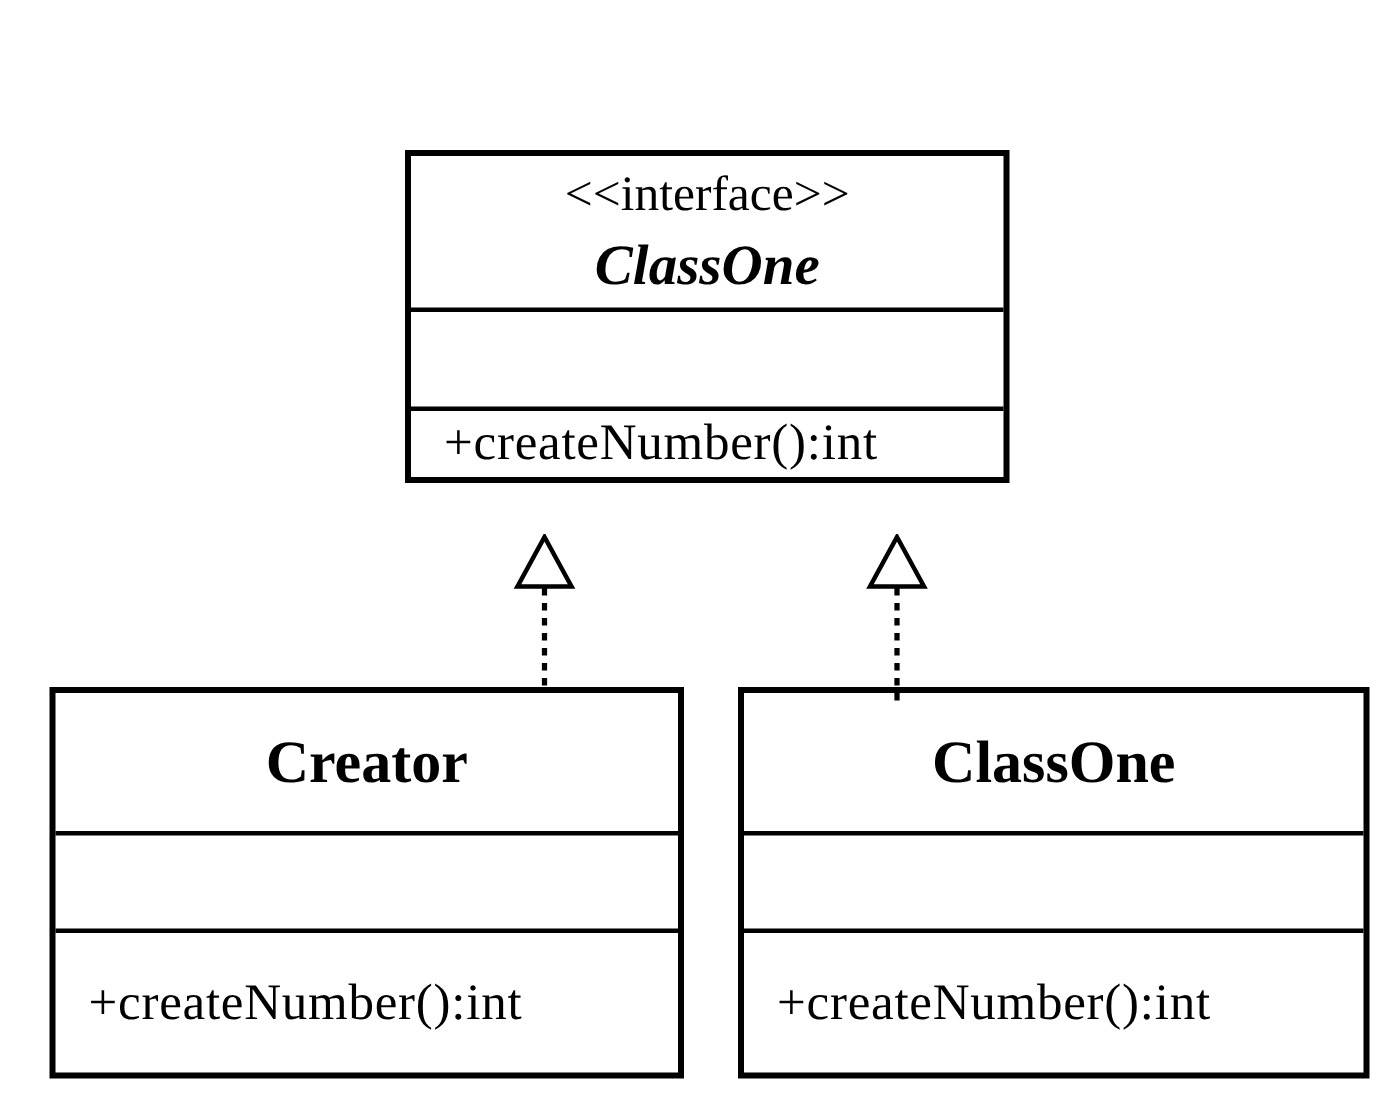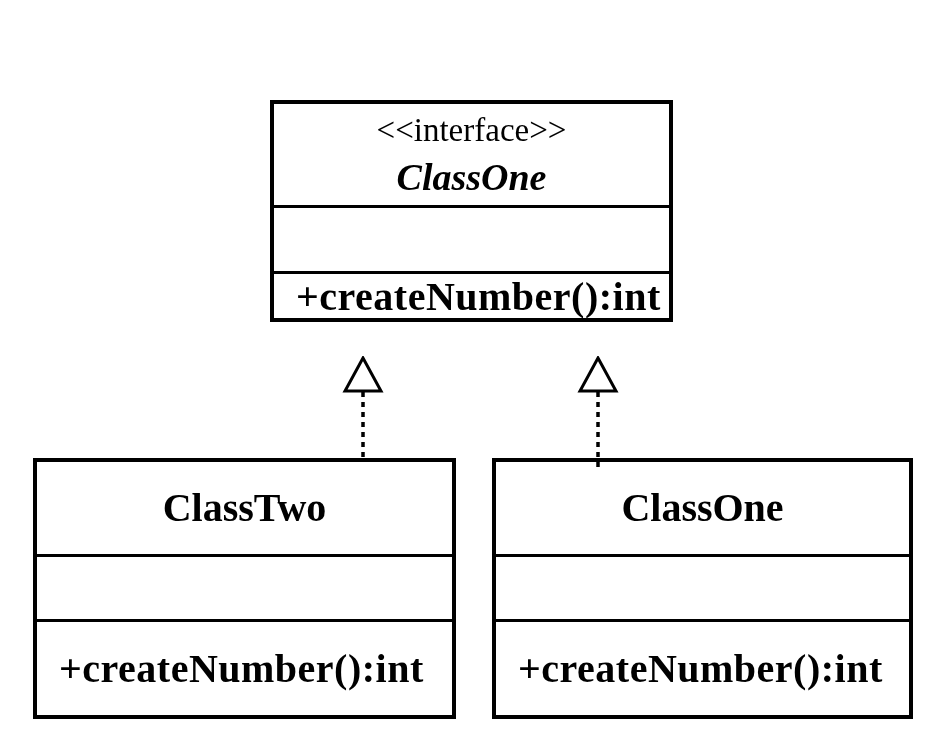--- a/index.html
+++ b/index.html
@@ -53,25 +53,24 @@
     font-size: 40px;
     line-height: 48px;
     font-weight: bold;
     white-space: nowrap;
   }
   .ops-compartment {
     display: flex;
     align-items: center;
   }
   .op-text {
-    font-size: 40px;
+    font-size: 34px;
     padding-left: 22px;
     letter-spacing: 0.5px;
     white-space: nowrap;
-    font-weight: bold;
   }
   
   .box-interface { left: 270px; top: 100px; width: 403px; height: 222px; }
   .box-interface .name-compartment { height: 101px; }
   .box-interface .attrs-compartment { height: 63px; }
   .box-interface .ops-compartment { flex: 1; }
   
   .box-classone { left: 33px; top: 458px; width: 423px; height: 261px; }
   .box-classtwo { left: 492px; top: 458px; width: 421px; height: 261px; }
   .box-classone .name-compartment, .box-classtwo .name-compartment { height: 92px; }
@@ -96,21 +95,21 @@
       <div class="iface-name">ClassOne</div>
     </div>
     <div class="compartment divided attrs-compartment"></div>
     <div class="compartment ops-compartment">
       <div class="op-text">+createNumber():int</div>
     </div>
   </div>
 
   <div class="uml-box box-classone">
     <div class="compartment divided name-compartment">
-      <div class="class-name">ClassTwo</div>
+      <div class="class-name">Creator</div>
     </div>
     <div class="compartment divided attrs-compartment"></div>
     <div class="compartment ops-compartment">
       <div class="op-text">+createNumber():int</div>
     </div>
   </div>
 
   <div class="uml-box box-classtwo">
     <div class="compartment divided name-compartment">
       <div class="class-name">ClassOne</div>

